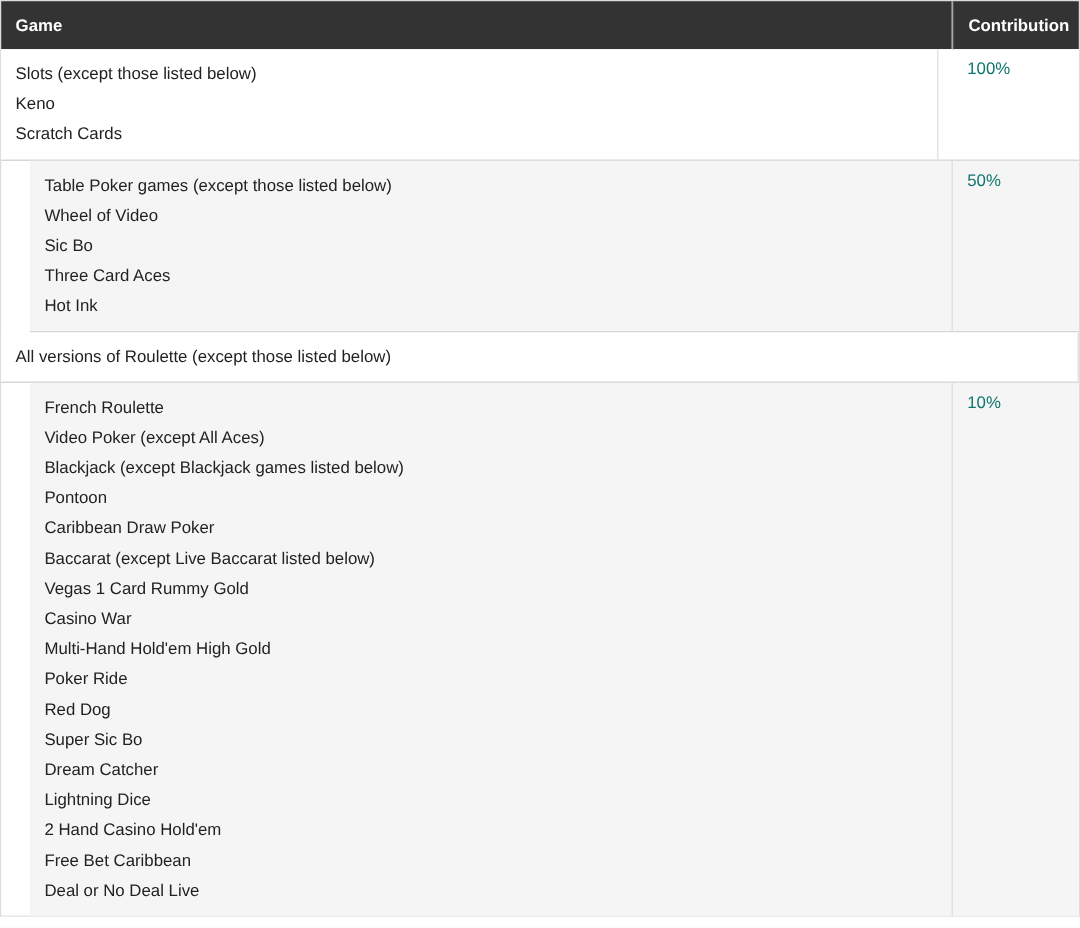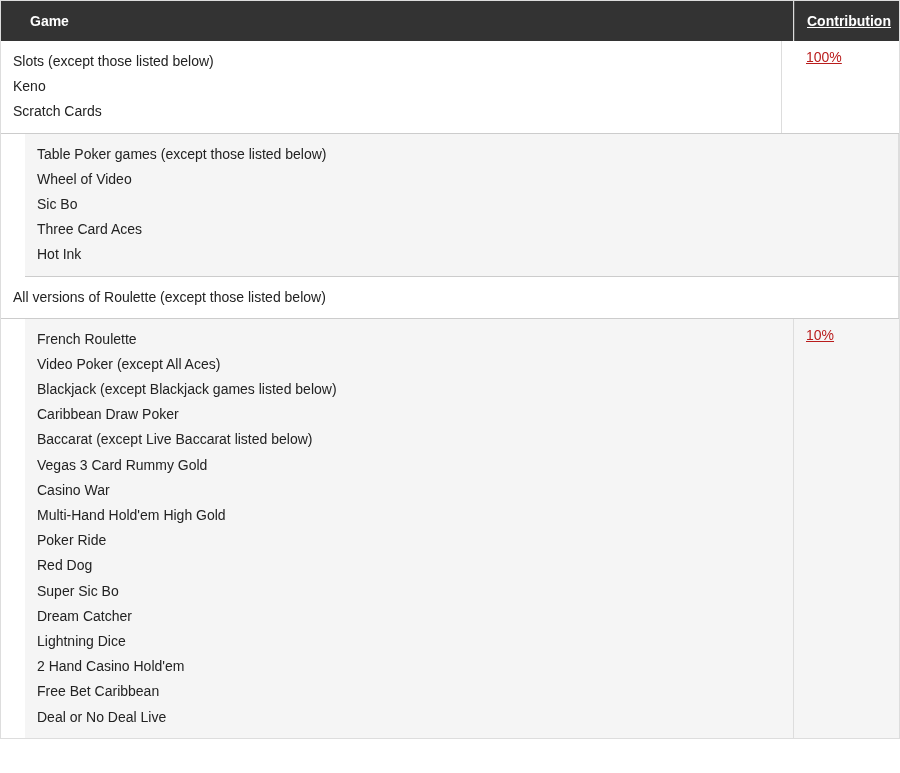--- a/index.html
+++ b/index.html
@@ -22,21 +22,21 @@
 
     .table-header {
       display: flex;
       background: #333;
       color: #fff;
       font-weight: bold;
     }
 
     .table-header .col-game {
       flex: 1;
-      padding: 12px 29px;
+      padding: 12px 12px;
     }
 
     .table-header .col-contribution {
       width: 105px;
       padding: 12px 12px;
       text-align: left;
       border-left: 1px solid #555;
     }
 
     .table-row-group {
@@ -52,30 +52,29 @@
       flex: 1;
       padding: 8px 12px;
       border-right: 1px solid #ddd;
     }
 
     .col-contribution {
       width: 105px;
       padding: 8px 12px;
       text-align: left;
       vertical-align: top;
-      text-decoration: underline;
     }
 
     .game-item {
       line-height: 1.8;
       color: #222;
     }
 
     .contribution-value {
-      color: #b91c1c;
+      color: #0f766e;
       font-size: 14px;
     }
 
     .row-bg-white {
       background: #fff;
       gap: 12px;
     }
 
     .row-bg-light {
       background: #f5f5f5;
@@ -101,34 +100,36 @@
         <div class="col-contribution contribution-value">100%</div>
       </div>
       <div class="table-row-group row-bg-light">
         <div class="col-game">
           <div class="game-item">Table Poker games (except those listed below)</div>
           <div class="game-item">Wheel of Video</div>
           <div class="game-item">Sic Bo</div>
           <div class="game-item">Three Card Aces</div>
           <div class="game-item">Hot Ink</div>
         </div>
+        <div class="col-contribution contribution-value">50%</div>
       </div>
       <div class="table-row-group row-bg-white">
         <div class="col-game">
           <div class="game-item">All versions of Roulette (except those listed below)</div>
         </div>
       </div>
       <div class="table-row-group row-bg-light">
         <div class="col-game">
           <div class="game-item">French Roulette</div>
           <div class="game-item">Video Poker (except All Aces)</div>
           <div class="game-item">Blackjack (except Blackjack games listed below)</div>
+          <div class="game-item">Pontoon</div>
           <div class="game-item">Caribbean Draw Poker</div>
           <div class="game-item">Baccarat (except Live Baccarat listed below)</div>
-          <div class="game-item">Vegas 3 Card Rummy Gold</div>
+          <div class="game-item">Vegas 1 Card Rummy Gold</div>
           <div class="game-item">Casino War</div>
           <div class="game-item">Multi-Hand Hold'em High Gold</div>
           <div class="game-item">Poker Ride</div>
           <div class="game-item">Red Dog</div>
           <div class="game-item">Super Sic Bo</div>
           <div class="game-item">Dream Catcher</div>
           <div class="game-item">Lightning Dice</div>
           <div class="game-item">2 Hand Casino Hold'em</div>
           <div class="game-item">Free Bet Caribbean</div>
           <div class="game-item">Deal or No Deal Live</div>

